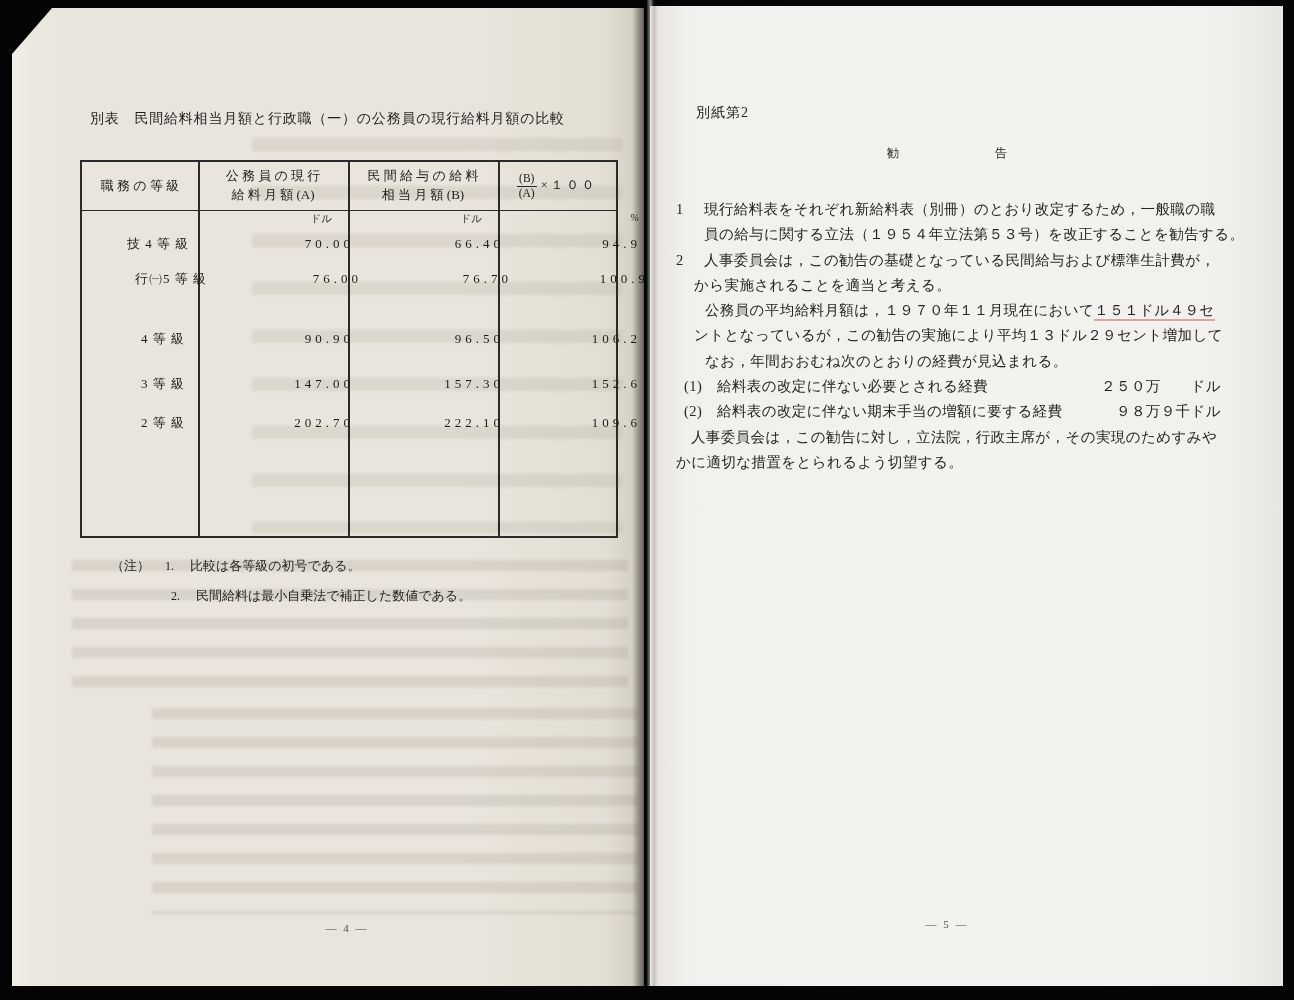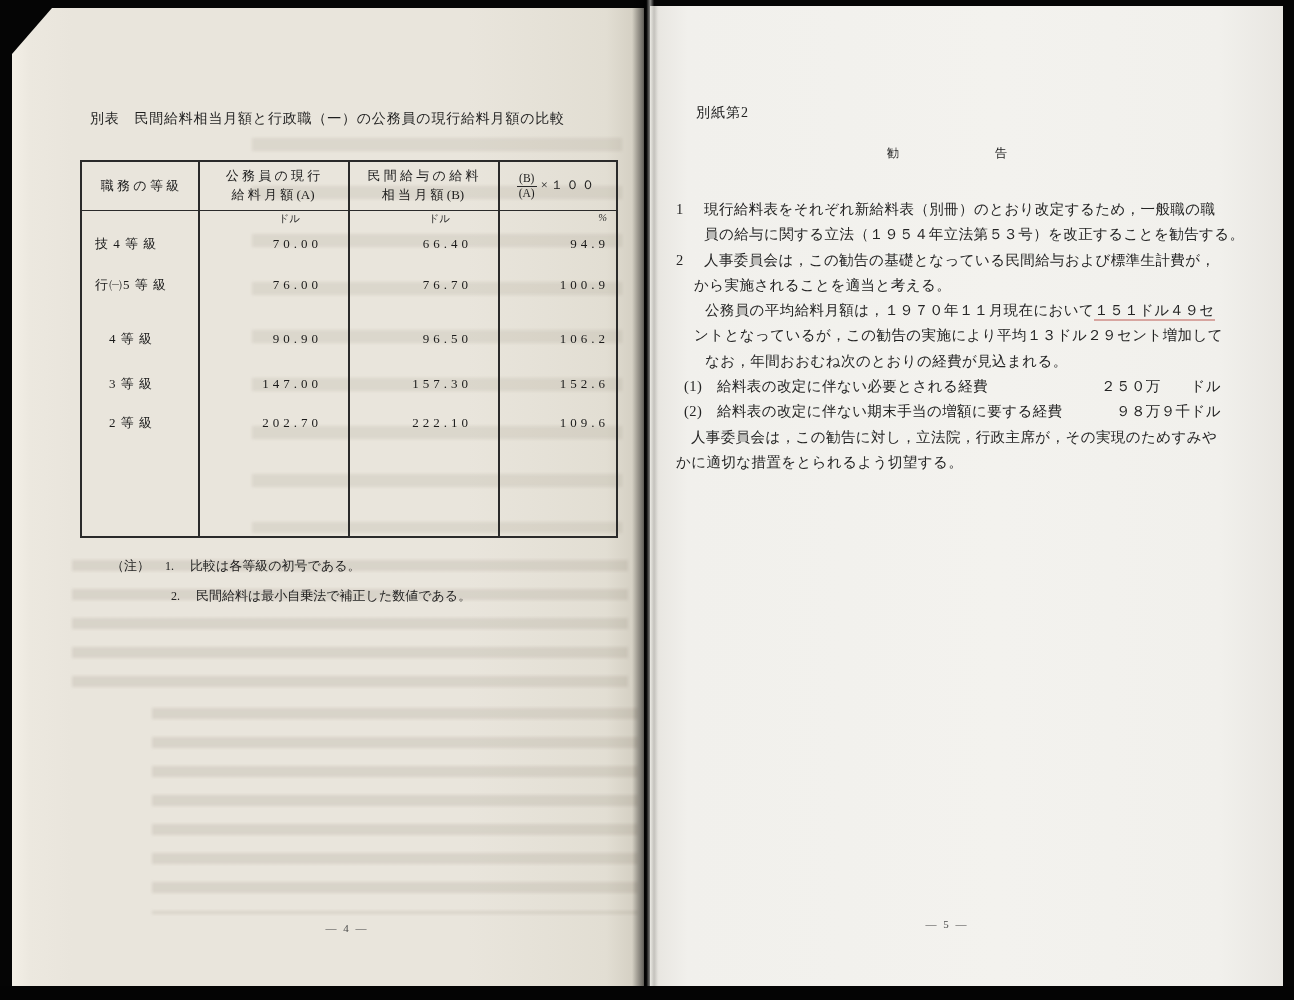--- a/index.html
+++ b/index.html
@@ -29,21 +29,21 @@
   .lp-title{position:absolute;left:78px;top:102px;font-size:14px;letter-spacing:0.8px;color:#1f1f1f;white-space:pre;}
   .ctable{position:absolute;left:68px;top:152px;width:534px;height:374px;border:2px solid #2a2a2a;font-size:13px;color:#1b1b1b;}
   .vline{position:absolute;top:0;bottom:0;width:1.5px;background:#2a2a2a;}
   .v1{left:116px}.v2{left:266px}.v3{left:416px}
   .thead{position:absolute;left:0;right:0;top:0;height:48px;border-bottom:1.5px solid #2a2a2a;
     display:grid;grid-template-columns:116px 150px 150px 118px;align-items:center;text-align:center;}
   .thead .hcell{line-height:1.45;white-space:pre;font-size:13px;}
   .frac{display:inline-flex;flex-direction:column;font-size:11.5px;line-height:1.2;vertical-align:middle;text-align:center;margin-right:4px;}
   .frac .den{border-top:1.2px solid #2a2a2a;padding:0 2px;}
   .ratio-x{font-size:12.5px;letter-spacing:3px;}
-  .trow,.urow{position:absolute;left:0;right:0;display:grid;grid-template-columns:116px 150px 150px 118px;}
+  .trow,.urow{position:absolute;left:0;right:0;display:grid;grid-template-columns:116px 150px 150px 118px;padding-left:32px;}
   .trow{height:20px;align-items:center;}
   .urow{height:14px;font-size:10.5px;color:#2c2c2c;}
   .cg{padding-left:13px;white-space:pre;letter-spacing:1px;}
   .ca,.cb{text-align:right;padding-right:26px;letter-spacing:4px;}
   .cr{text-align:right;padding-right:7px;letter-spacing:4px;}
   .ua,.ub{text-align:right;padding-right:48px;}
   .ur{text-align:right;padding-right:9px;font-style:italic;}
   .note-line{position:absolute;font-size:13px;color:#222;white-space:pre;}
   .nl1{left:86px;top:533px;}
   .nl2{left:146px;top:563px;}
@@ -94,21 +94,21 @@
       <div class="ub">ドル</div>
       <div class="ur">%</div>
     </div>
 
     <div class="trow" style="top:72px;">
       <div class="cg">技 4 等 級</div>
       <div class="ca">70.00</div>
       <div class="cb">66.40</div>
       <div class="cr">94.9</div>
     </div>
-    <div class="trow" style="top:113px;">
+    <div class="trow" style="top:107px;margin-left:8px;">
       <div class="cg">行㈠5 等 級</div>
       <div class="ca">76.00</div>
       <div class="cb">76.70</div>
       <div class="cr">100.9</div>
     </div>
     <div class="trow" style="top:167px;">
       <div class="cg">　4 等 級</div>
       <div class="ca">90.90</div>
       <div class="cb">96.50</div>
       <div class="cr">106.2</div>

